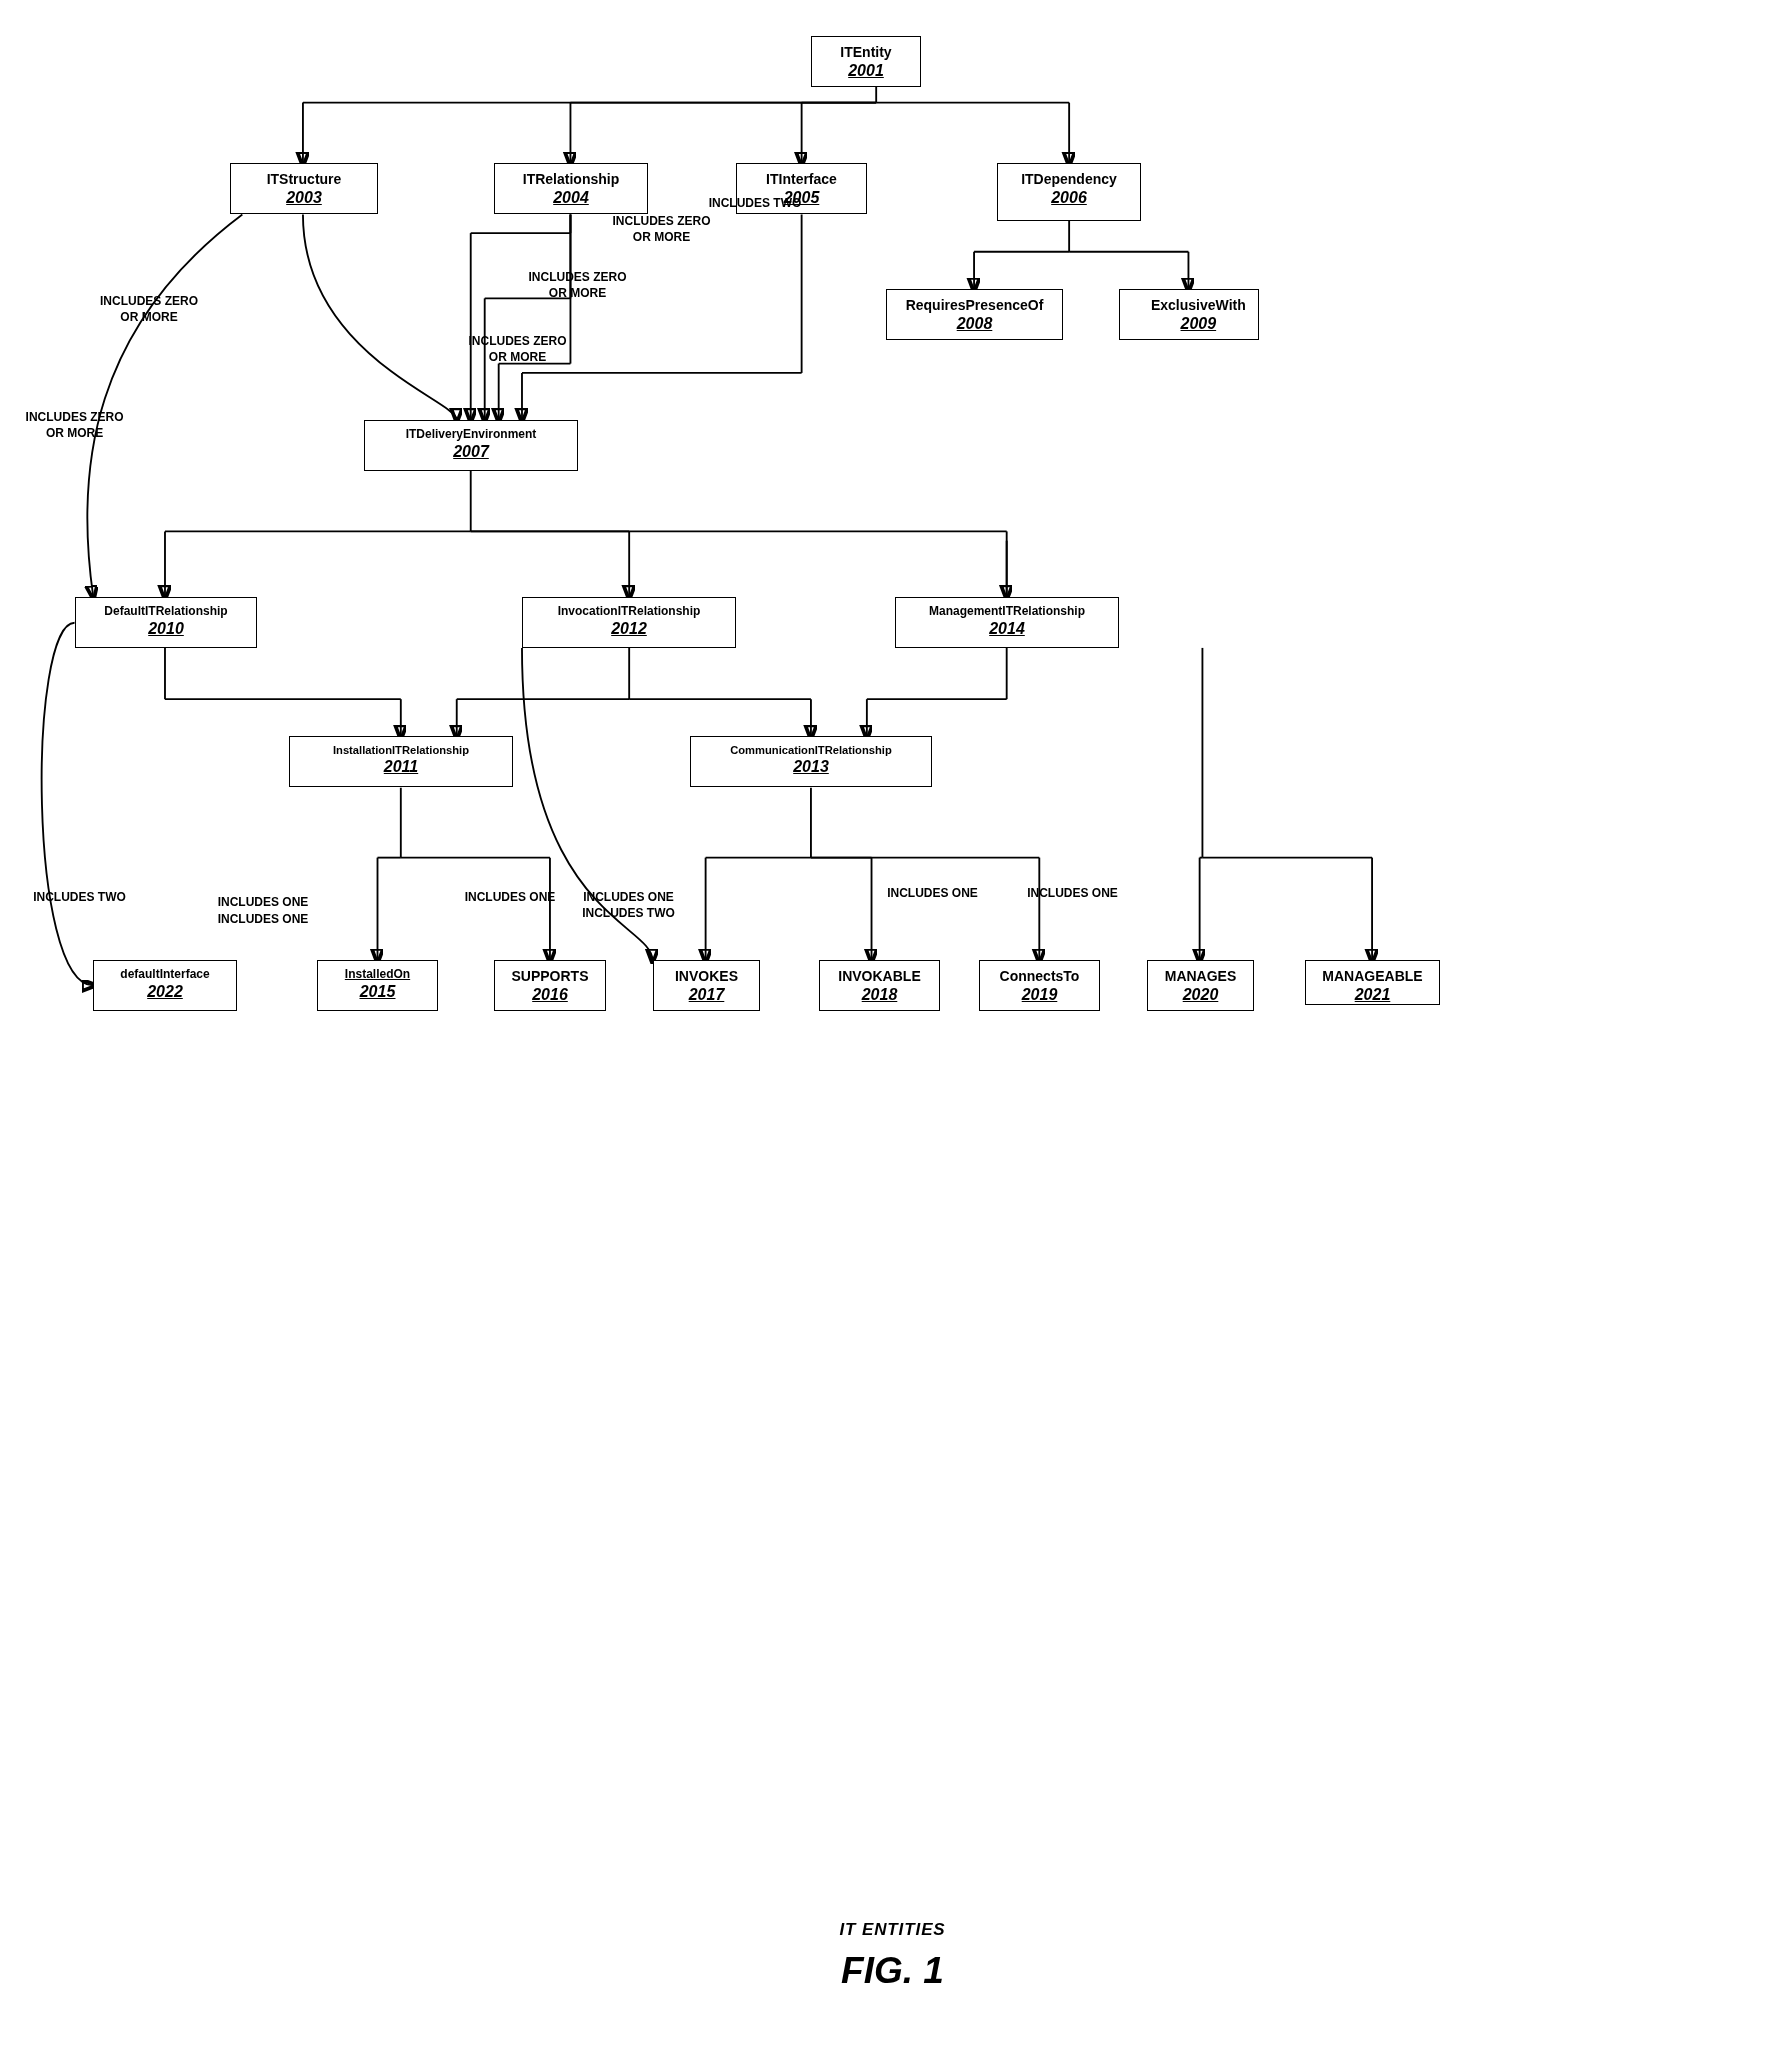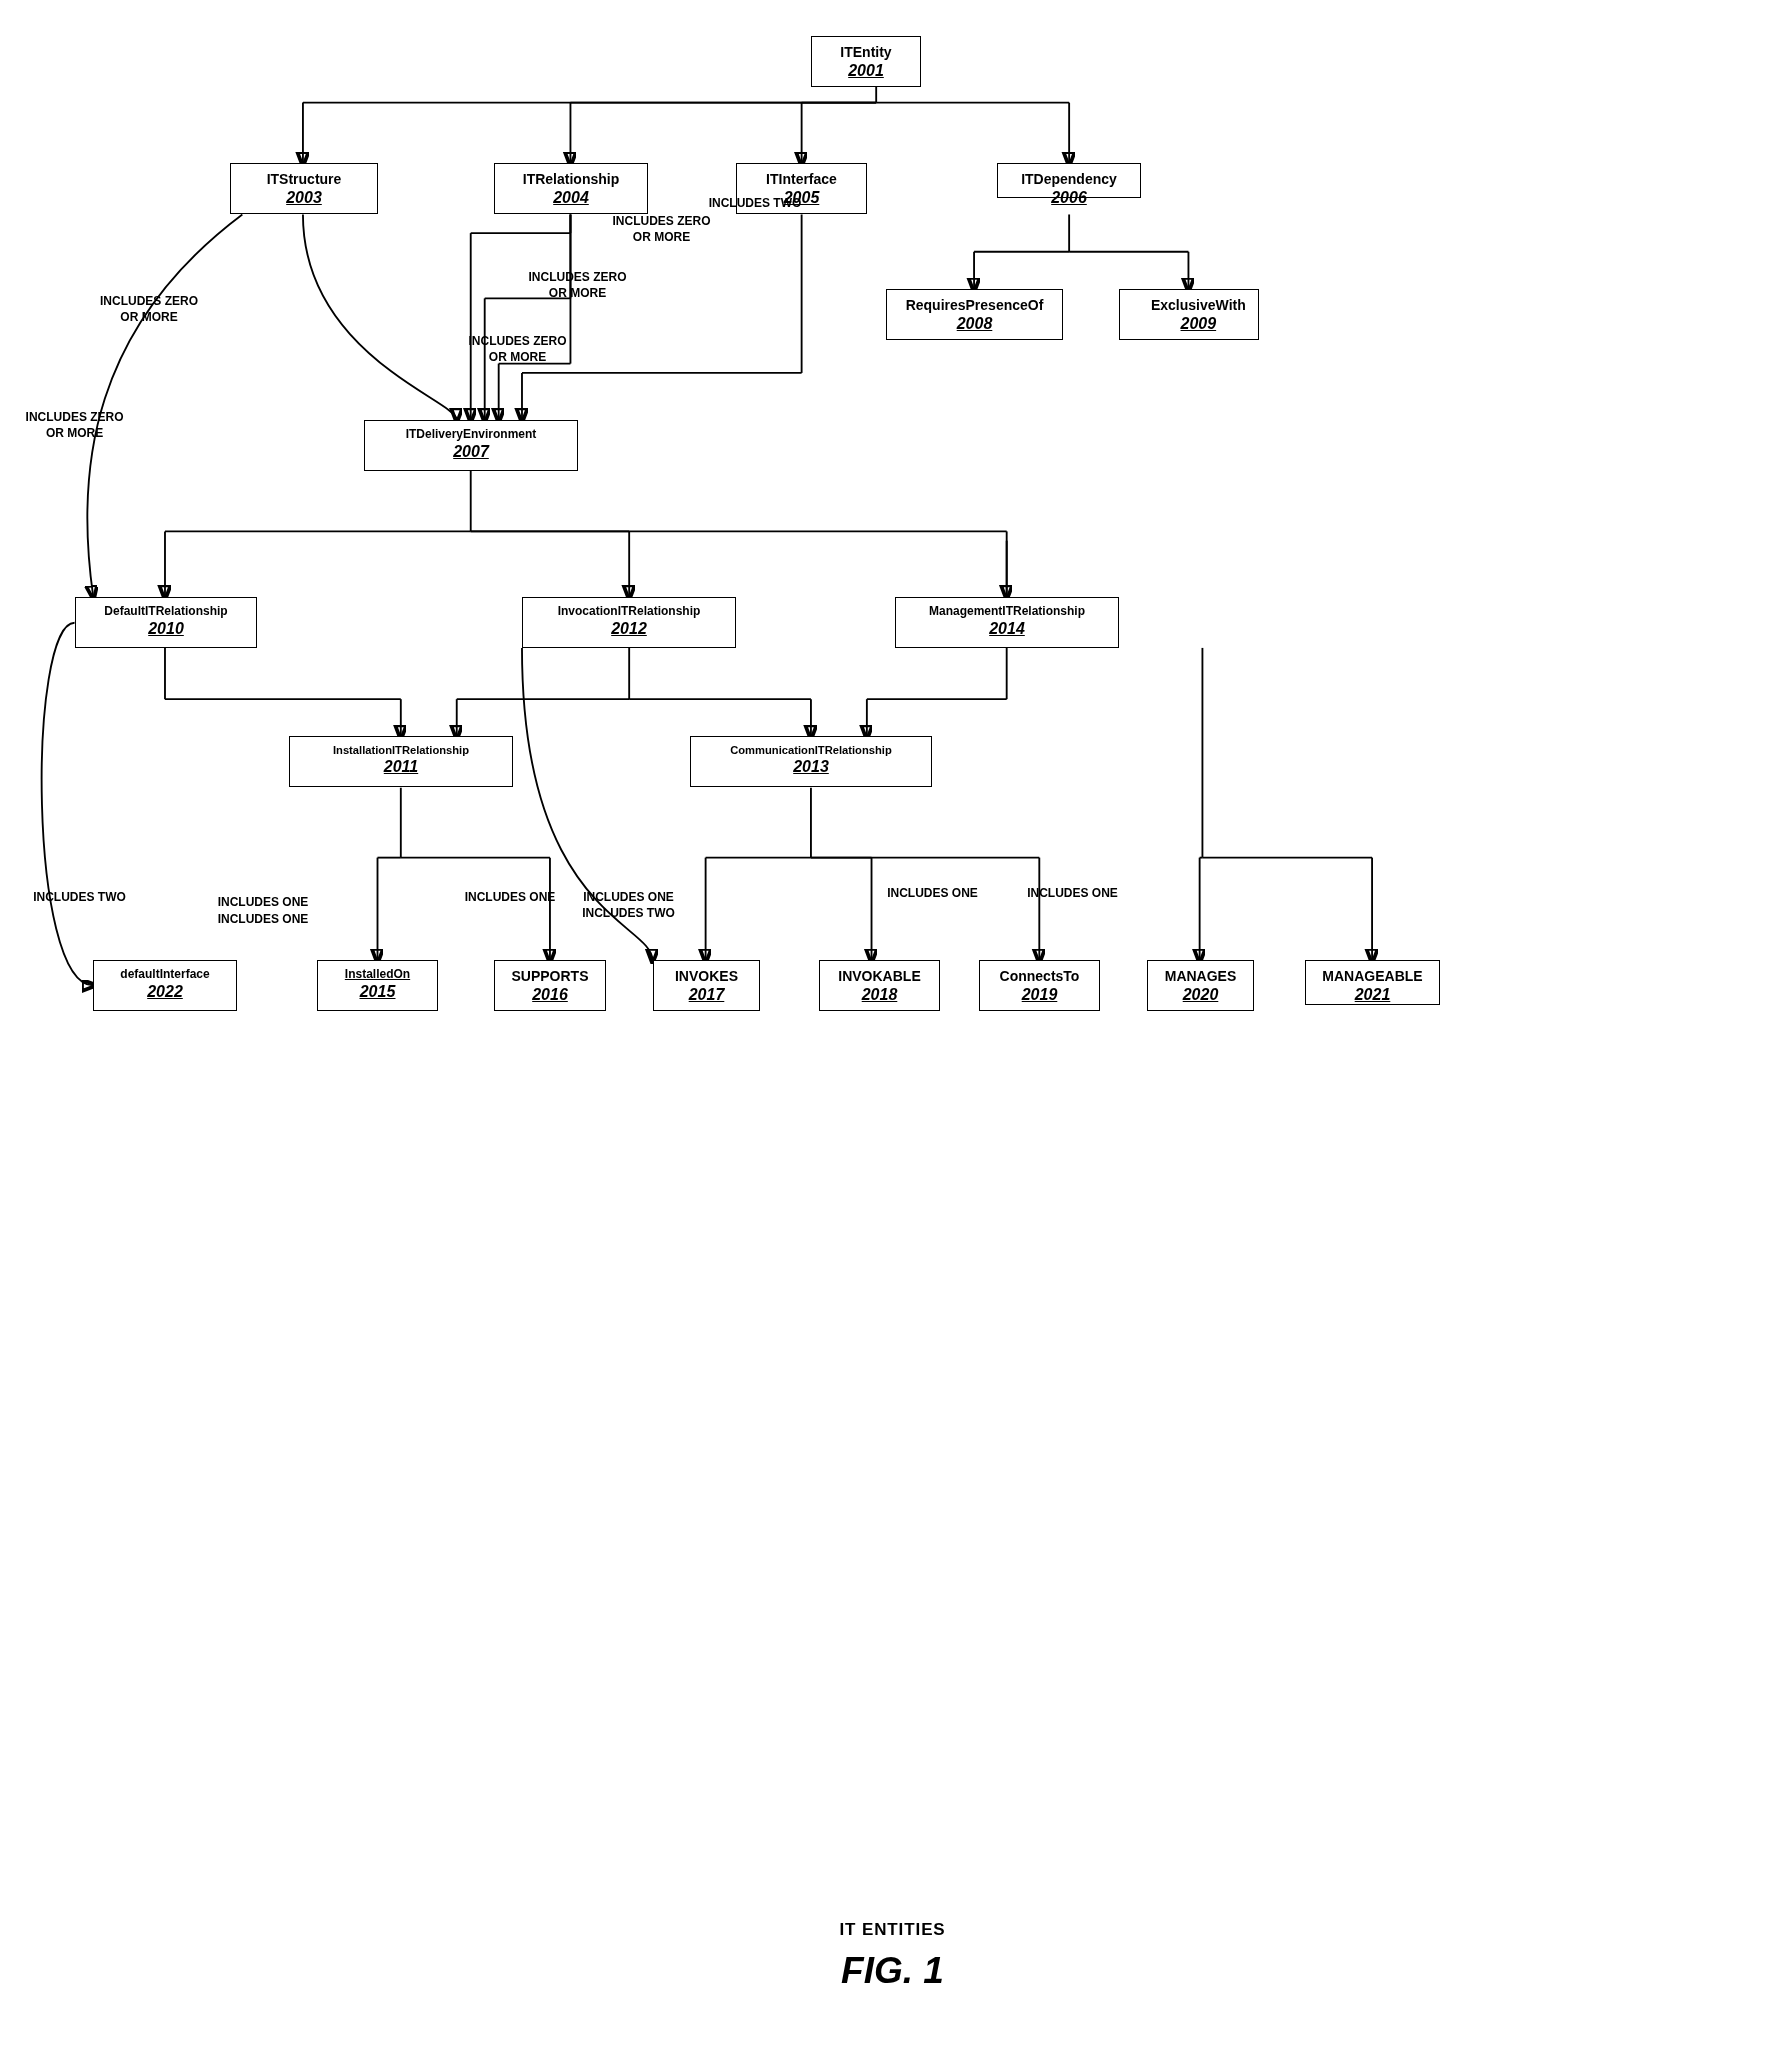--- a/index.html
+++ b/index.html
@@ -41,20 +41,21 @@
     }
     .figure-caption {
       text-align: center;
       margin-top: 9.3px;
     }
     .figure-caption .it-entities {
       font-size: 17px;
       font-weight: bold;
       letter-spacing: 0.9px;
       margin-bottom: 9.3px;
+      font-style: italic;
     }
     .figure-caption .fig-label {
       font-size: 37px;
       font-style: italic;
       font-weight: bold;
     }
     svg.lines {
       position: absolute;
       top: 0;
       left: 0;
@@ -181,21 +182,21 @@
   <div class="node" style="left:494px; top:163px; width:154px; height:51px;">
     <span>ITRelationship</span><br>
     <span class="num">2004</span>
   </div>
 
   <div class="node" style="left:736px; top:163px; width:131px; height:51px;">
     <span>ITInterface</span><br>
     <span class="num">2005</span>
   </div>
 
-  <div class="node" style="left:997px; top:163px; width:144px; height:35px;">
+  <div class="node" style="left:997px; top:163px; width:144px; height:58px;">
     <span>ITDependency</span><br>
     <span class="num">2006</span>
   </div>
 
   <div class="node" style="left:886px; top:289px; width:177px; height:51px;">
     <span>RequiresPresenceOf</span><br>
     <span class="num">2008</span>
   </div>
 
   <div class="node" style="left:1119px; top:289px; width:140px; height:51px;padding-left:28px;">

